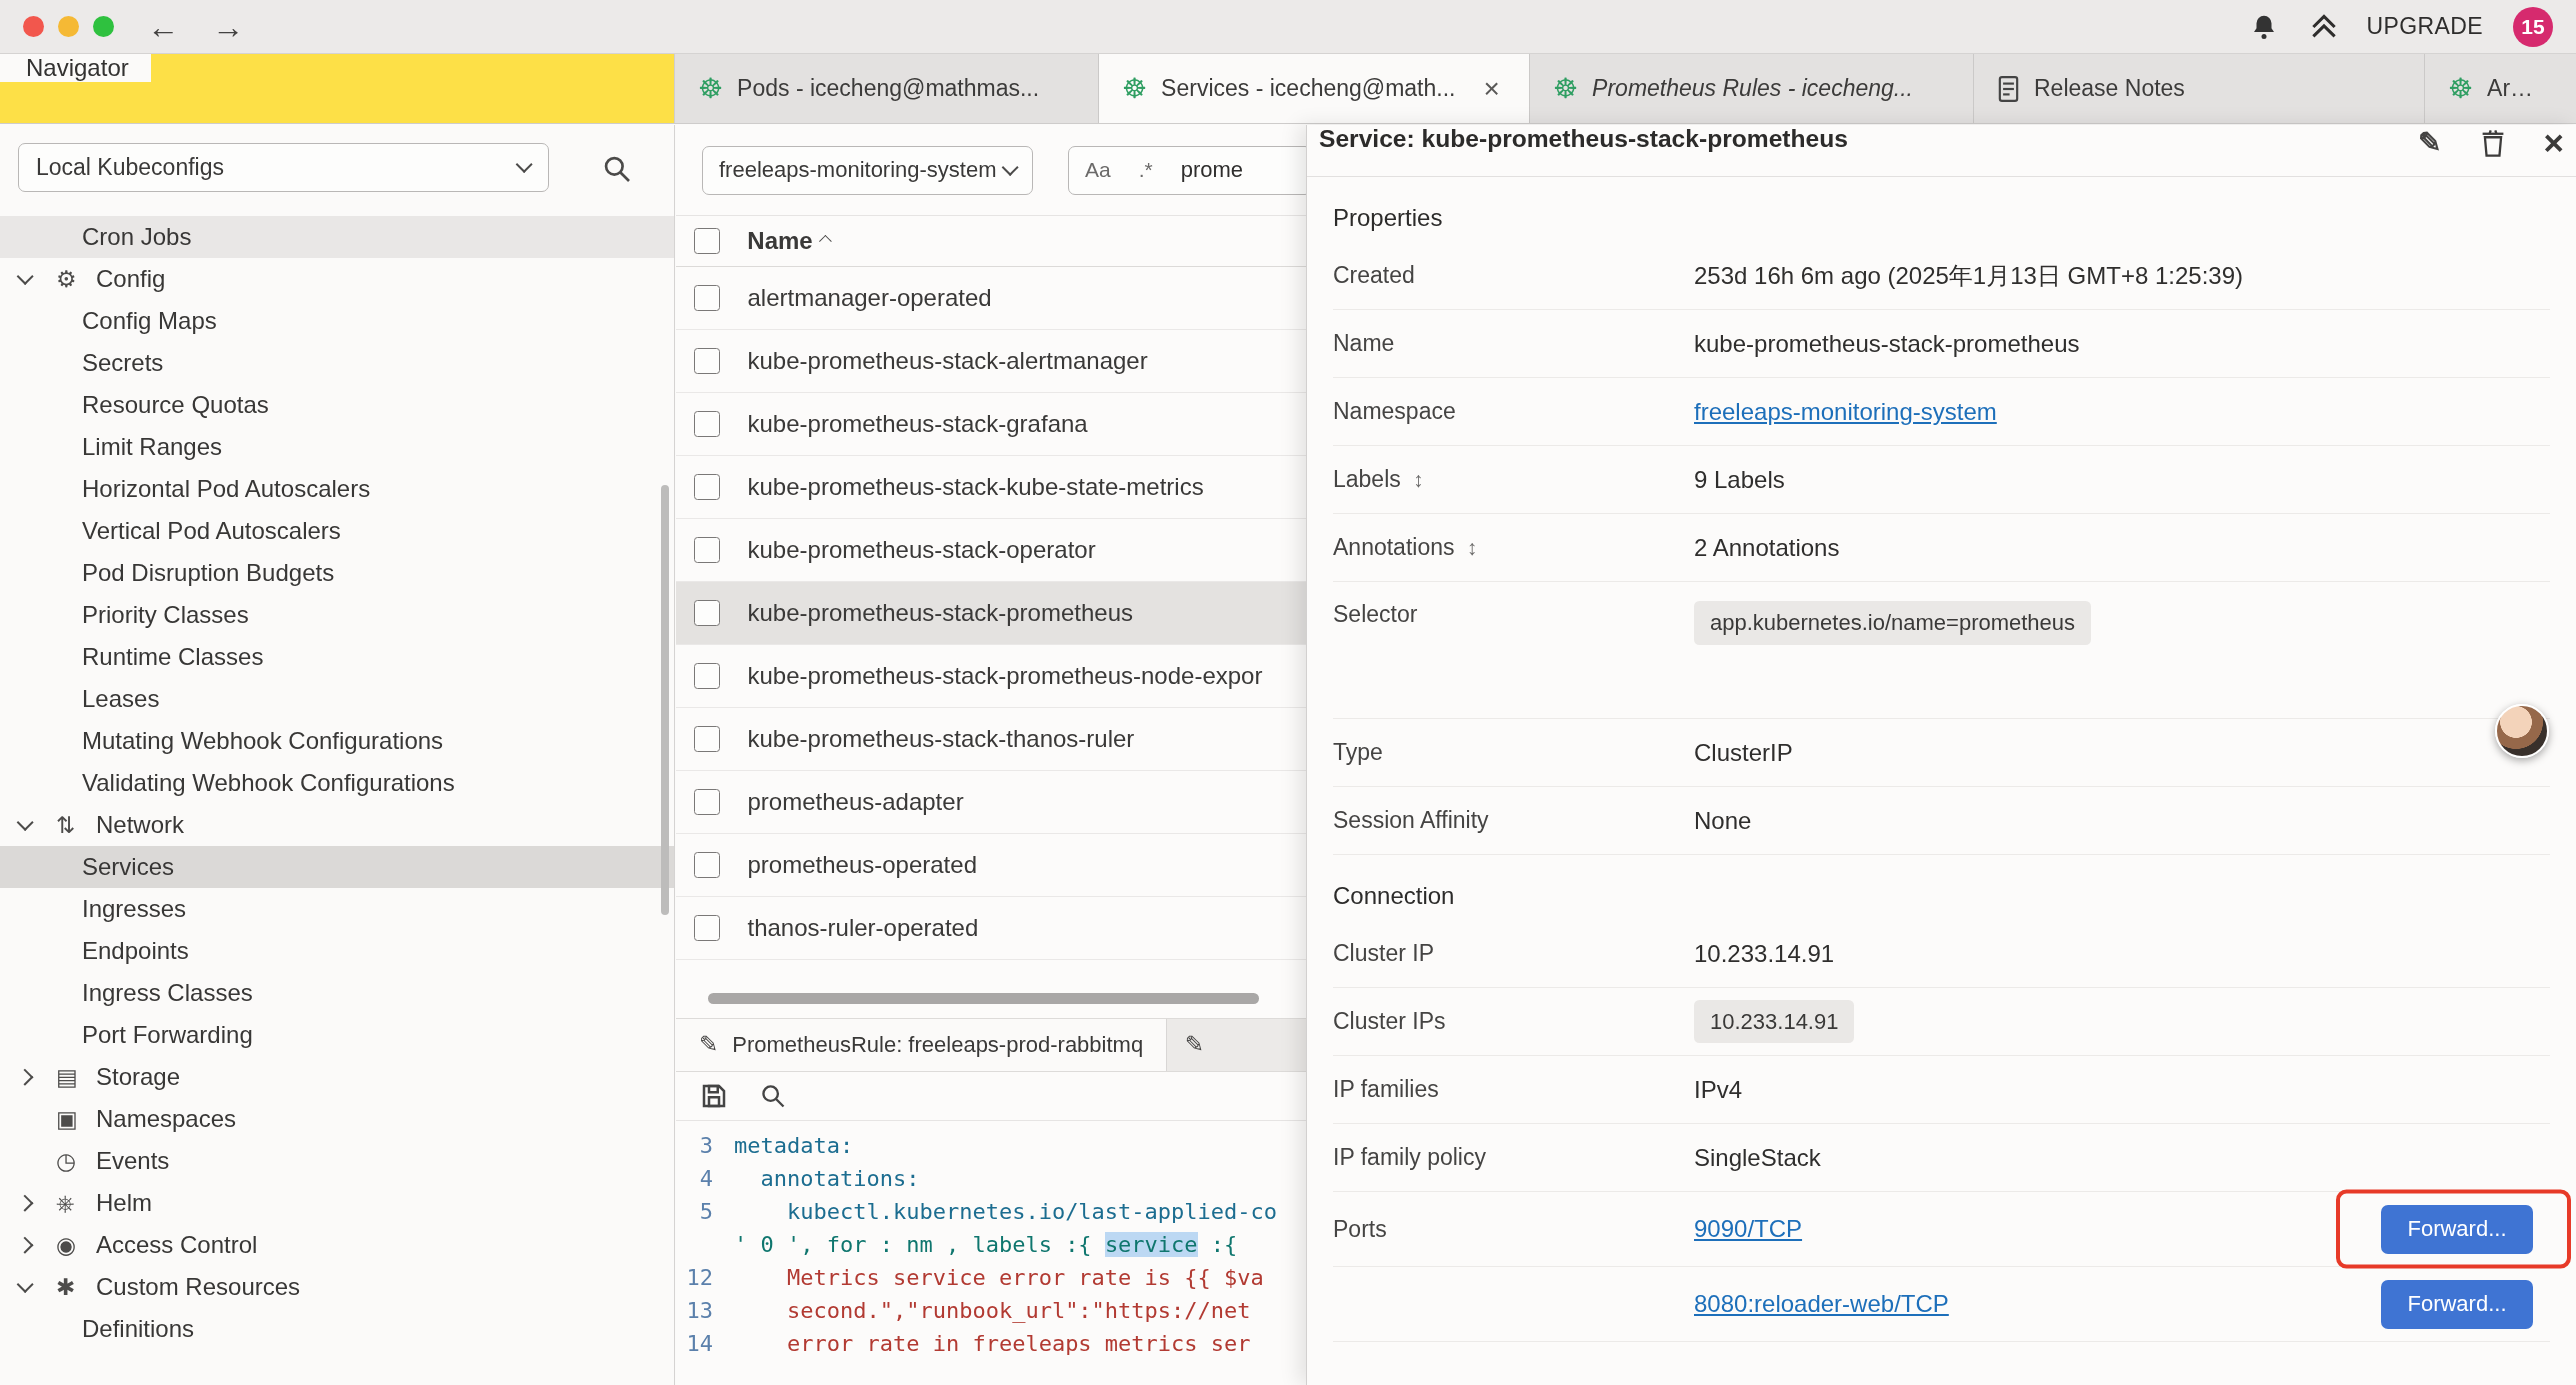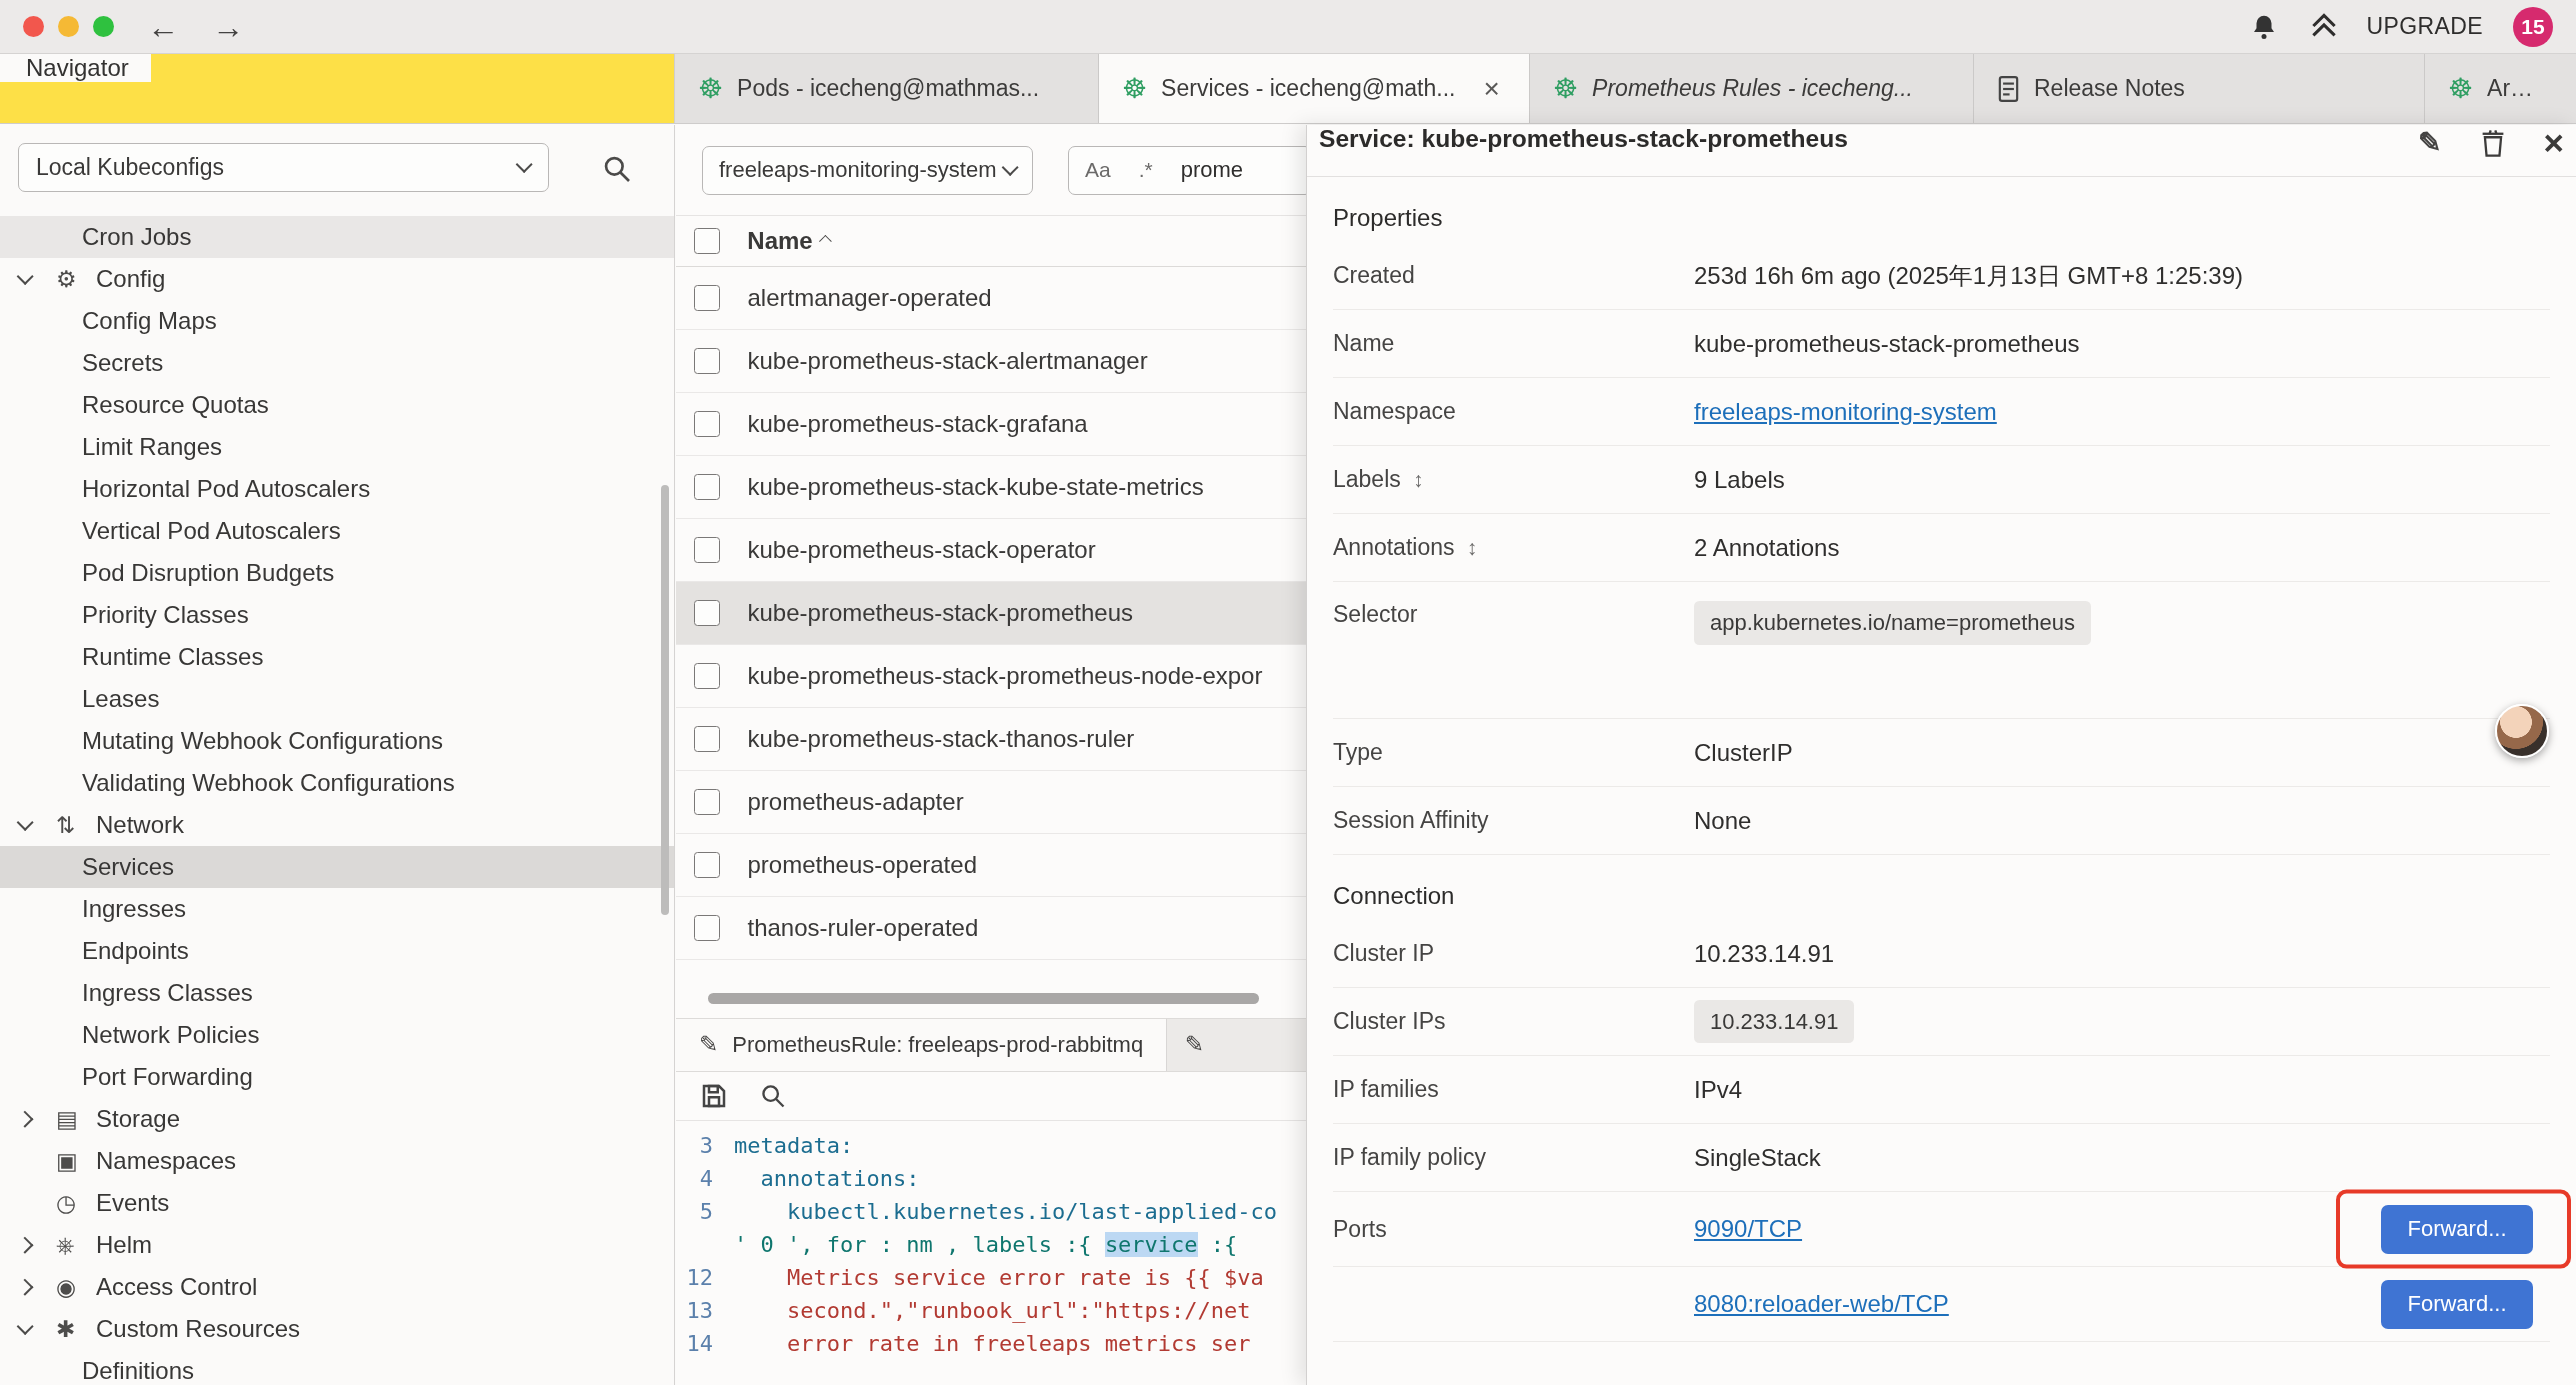--- a/index.html
+++ b/index.html
@@ -6,21 +6,21 @@
   html,body{width:2576px;height:1385px;overflow:hidden}
   body{font-family:"Liberation Sans",sans-serif;font-size:23px;color:#3a3938;background:#fbfaf9;position:relative}
 
   
   .titlebar{height:54px;background:#eceae9;border-bottom:0.9px solid #d5d3d2;display:flex;align-items:center;padding:0 23px;gap:7px}
   .lights{display:flex;gap:14px;align-items:center}
   .light{width:21px;height:21px;border-radius:50%}
   .l-red{background:#f2574d}.l-yel{background:#f5b935}.l-grn{background:#2fc13f}
   .navarrows{display:flex;gap:33px;margin-left:26px;color:#434241;font-size:32px;line-height:1}
   .tb-right{margin-left:auto;display:flex;align-items:center;gap:30px}
-  .upgrade{display:flex;align-items:flex-start;gap:27px;font-size:23px;color:#2e2d2c;letter-spacing:0.4px}
+  .upgrade{display:flex;align-items:center;gap:27px;font-size:23px;color:#2e2d2c;letter-spacing:0.4px}
   .badge{width:40px;height:40px;border-radius:50%;background:#d62a6e;color:#fff;display:flex;align-items:center;justify-content:center;font-size:21px;font-weight:bold}
   .icon-svg{display:inline-block;vertical-align:middle}
 
   
   .tabstrip{height:70px;background:#e3e1e0;display:flex;border-bottom:0.9px solid #cecccb}
   .navzone{width:675px;flex:none;display:flex;align-items:flex-start;border-right:0.9px solid #d0cecd;background:#fde047}
   .navtab{width:151px;background:#fbfaf9;display:flex;align-items:center;padding-left:26px;font-size:24px;color:#333231}
   .tab{display:flex;align-items:center;gap:14px;padding:0 23px;border-right:0.9px solid #cbc9c8;font-size:23px;color:#3c3b3a;flex:none;overflow:hidden;white-space:nowrap}
   .tab.active{background:#fbfaf9}
   .tab .lbl{overflow:hidden;text-overflow:ellipsis}
@@ -265,24 +265,20 @@
       <div class="titem child">
 
         <span>Endpoints</span>
       </div>
 
       <div class="titem child">
 
         <span>Ingress Classes</span>
       </div>
 
-      <div class="titem child">
-
-        <span>Network Policies</span>
-      </div>
 
       <div class="titem child">
 
         <span>Port Forwarding</span>
       </div>
 
       <div class="titem">
         <span class="slot slot-c">
           <i class="cv right"></i>
         </span>

